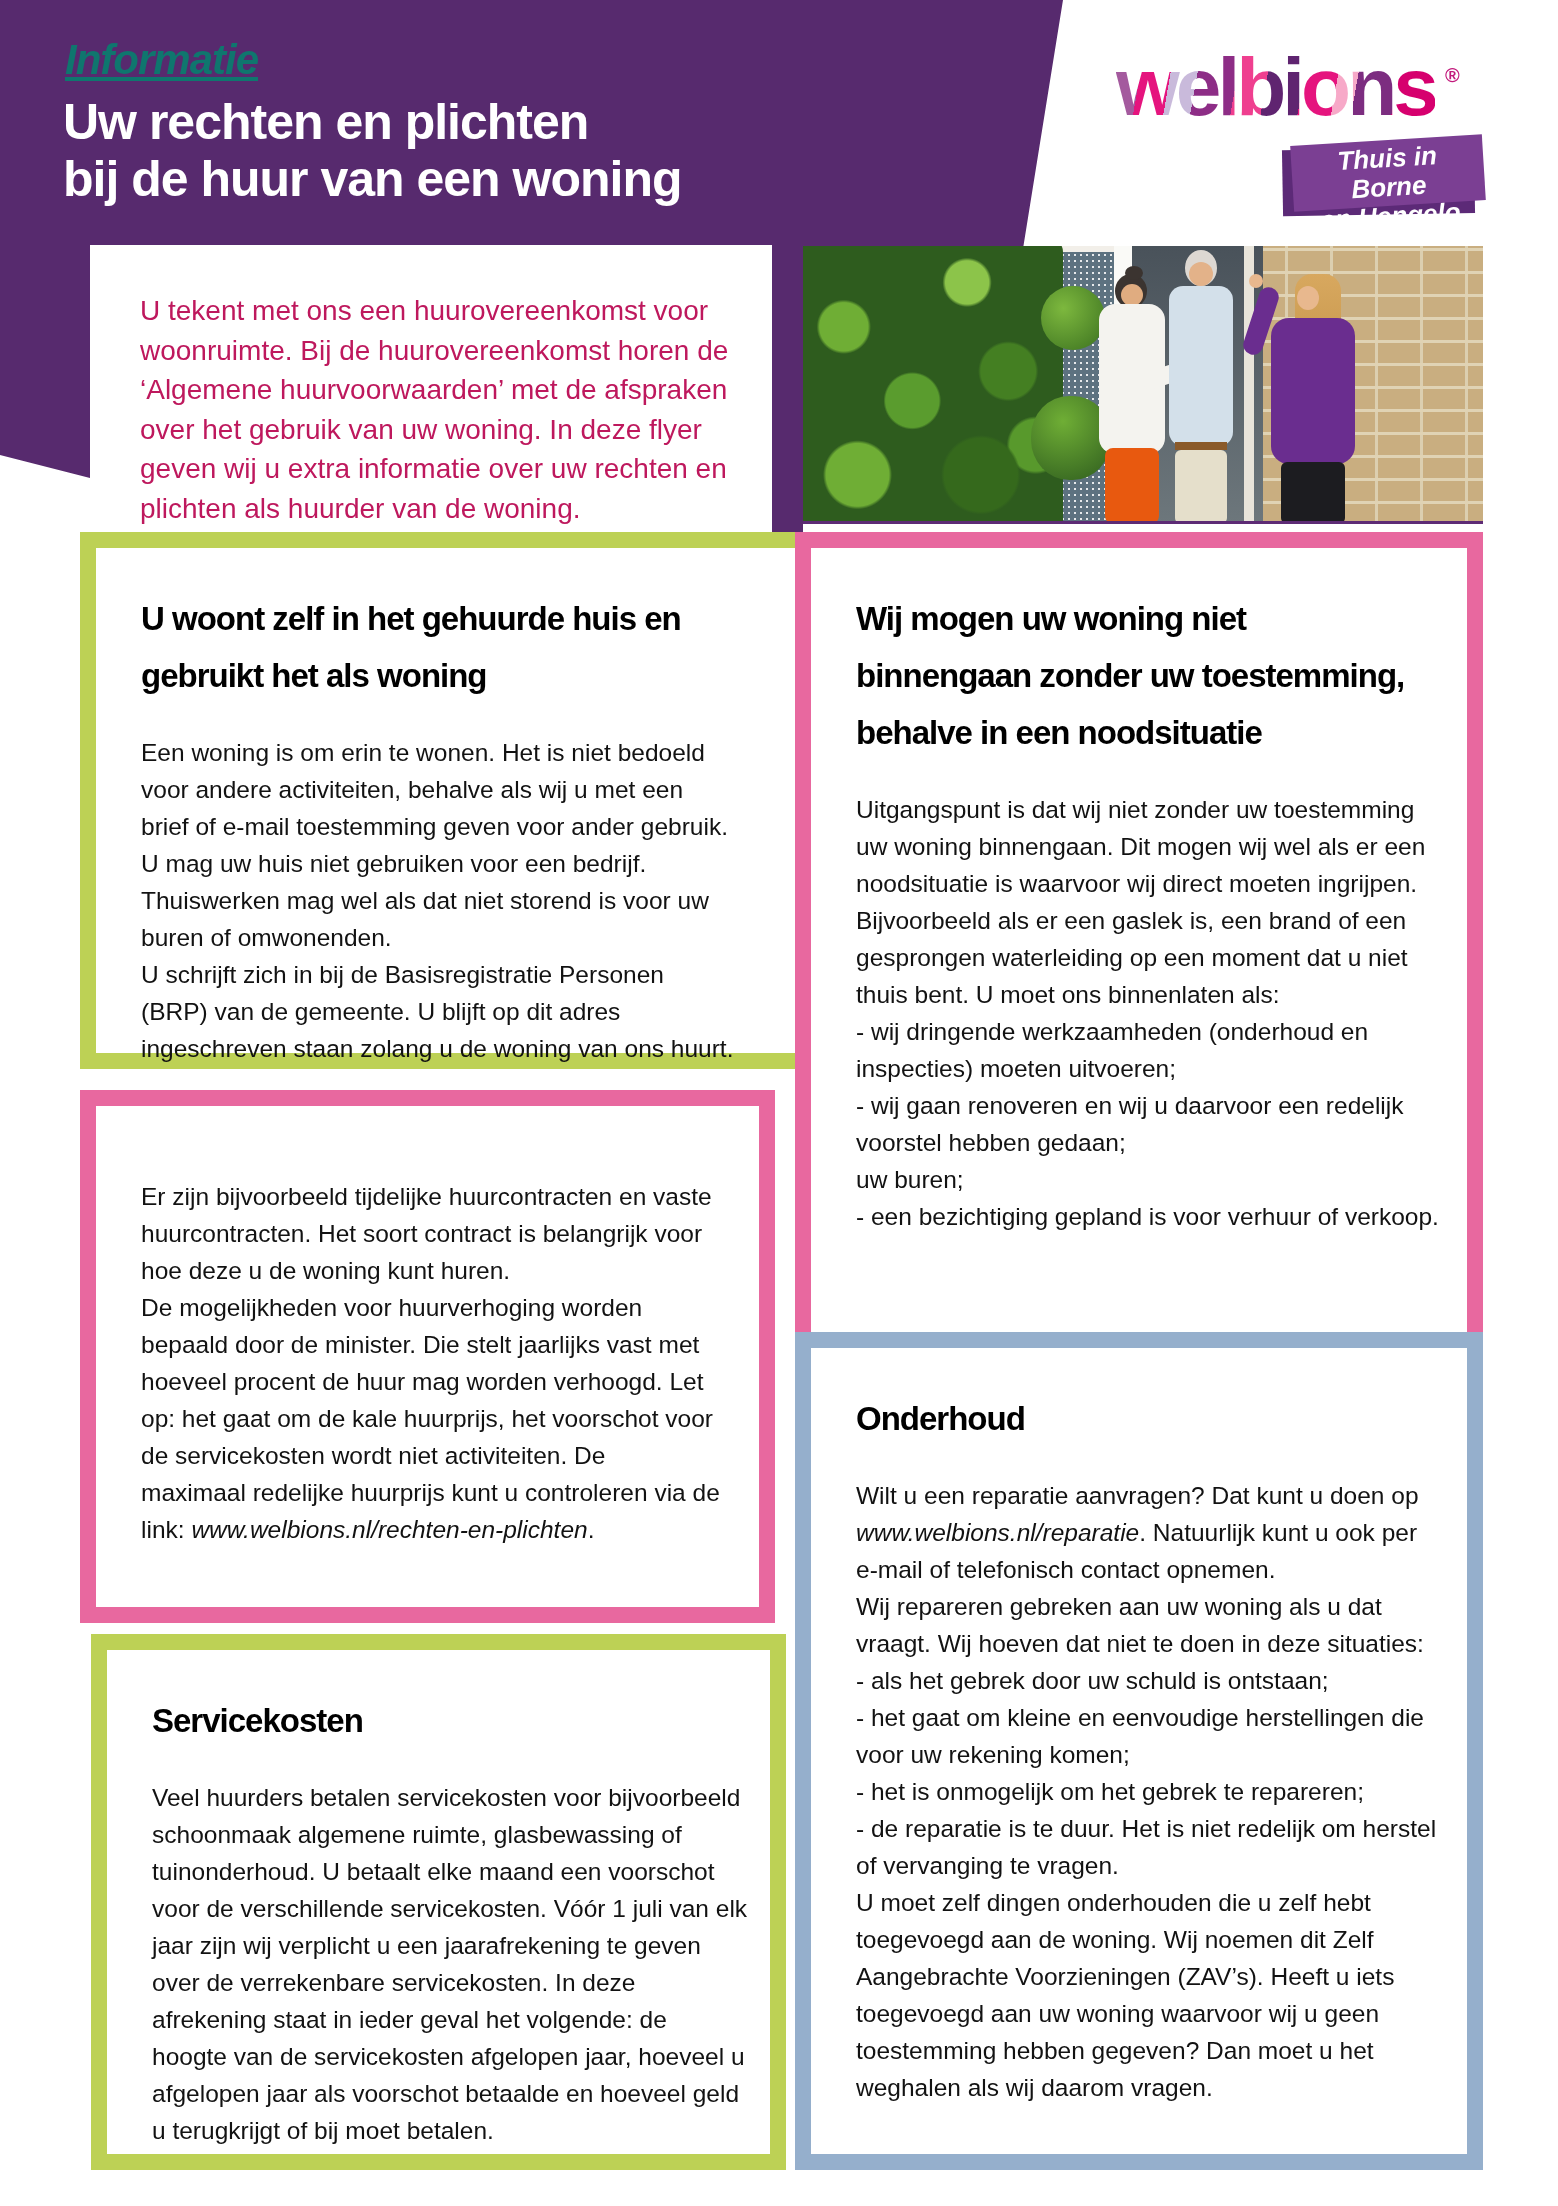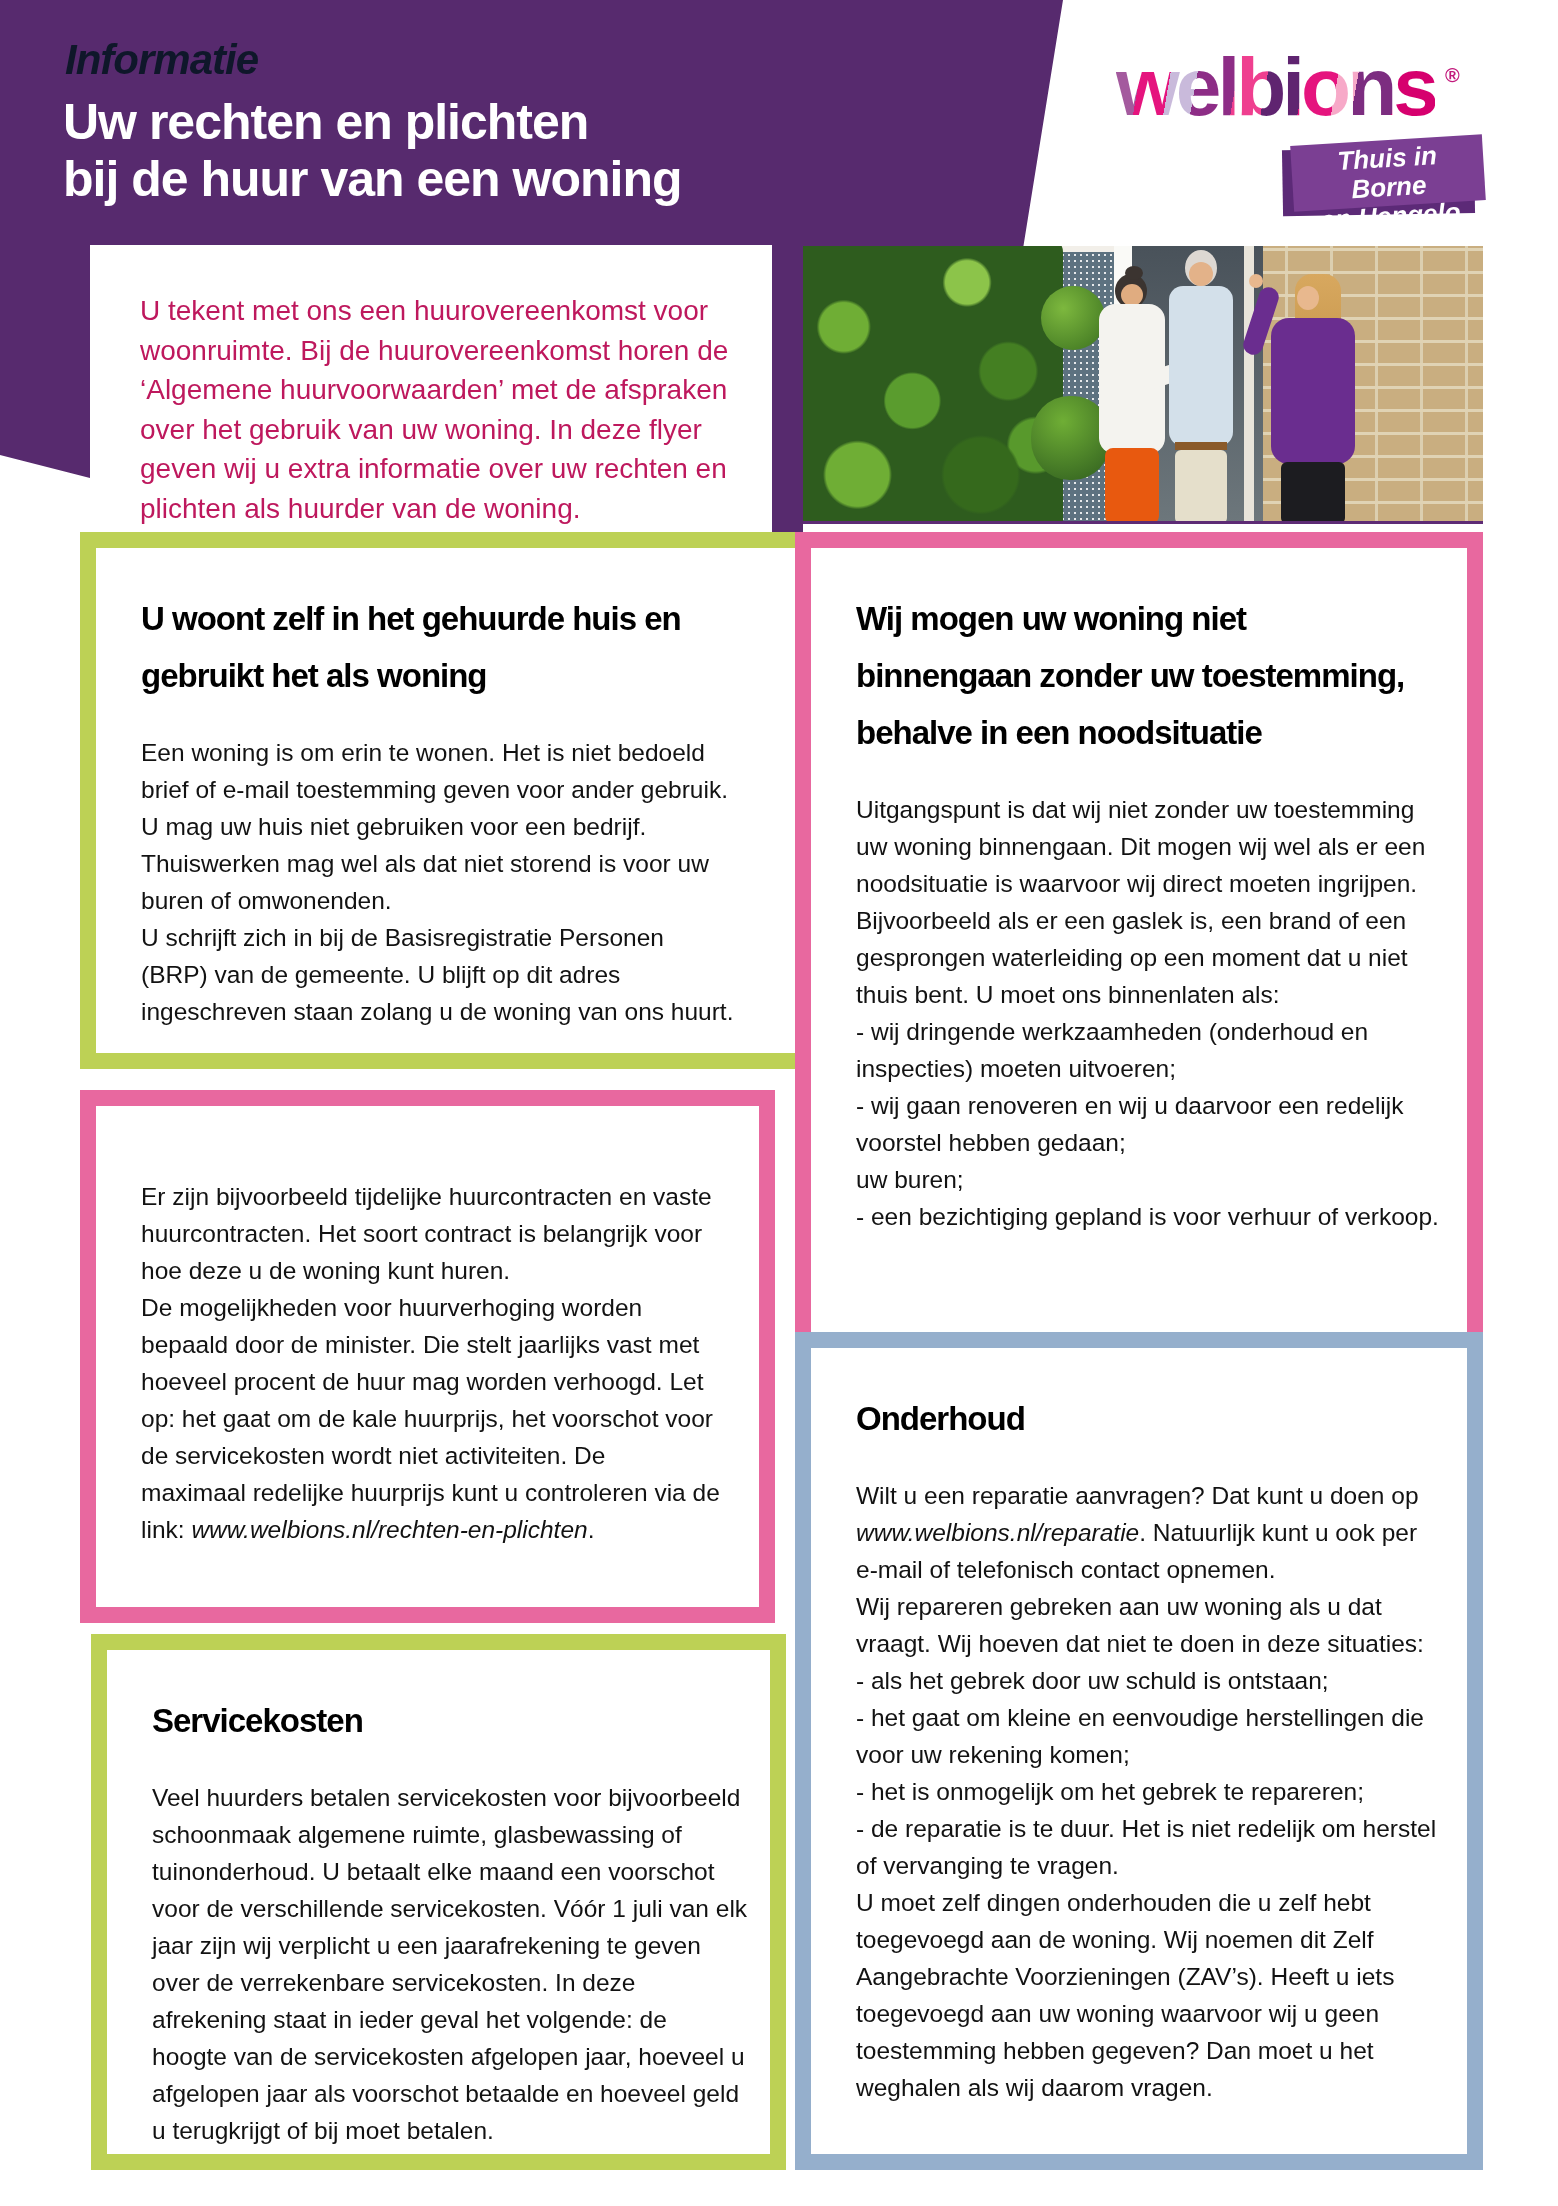--- a/index.html
+++ b/index.html
@@ -4,22 +4,22 @@
 <style>
   html,body{margin:0;padding:0;background:#888;}
   #page{position:relative;width:1558px;height:2206px;background:#ffffff;overflow:hidden;
         font-family:"Liberation Sans", sans-serif;}
 
   
   #purple-shape{position:absolute;left:0;top:0;width:1558px;height:730px;z-index:1;
     clip-path:polygon(0 0,1063px 0,1022px 255px,803px 500px,803px 584px,772px 552px,772px 520px,90px 478px,0 455px);}
 
   
-  .kicker{position:absolute;left:65px;top:36px;z-index:3;color:#0f172a;
-          font-size:42px;font-weight:bold;font-style:italic;letter-spacing:-1px;}
+  .kicker{position:absolute;left:65px;top:36px;z-index:3;color:#0f766e;
+          font-size:42px;font-weight:bold;font-style:italic;letter-spacing:-1px;text-decoration:underline;}
   .title{position:absolute;left:63px;top:94px;z-index:3;color:#fff;
          font-size:50px;font-weight:bold;letter-spacing:-1px;line-height:57px;white-space:nowrap;}
 
   
   #logo{position:absolute;left:1108px;top:40px;width:380px;height:180px;z-index:3;}
   #logo .brand{position:absolute;left:8px;top:0;font-size:82px;font-weight:bold;letter-spacing:-4px;
     background:linear-gradient(100deg,#a45a9e 0 9%,#e5147e 9% 18%,#c9badb 18% 26%,#8d2d86 26% 38%,#ef3f8f 38% 47%,#5f2470 47% 58%,#e5147e 58% 68%,#f7a9c8 68% 74%,#7c2d80 74% 86%,#d6006e 86% 100%);
     -webkit-background-clip:text;background-clip:text;color:transparent;}
   #logo .reg{position:absolute;left:337px;top:24px;font-size:20px;color:#c21a7c;font-weight:bold;}
   #badge{position:absolute;left:184px;top:100px;width:192px;height:66px;transform:rotate(-3.5deg);z-index:2;}
@@ -160,20 +160,21 @@
   </div>
 
   <div id="left-column">
       <section class="box pos-woont-zelf" style="border-color: rgb(189, 209, 85);">
         <div>
           <div class="hline">U woont zelf in het gehuurde huis en</div>
           <div class="hline">gebruikt het als woning</div>
         </div>
         <div class="body">
           <div class="bline">Een woning is om erin te wonen. Het is niet bedoeld</div>
+          <div class="bline">voor andere activiteiten, behalve als wij u met een</div>
           <div class="bline">brief of e-mail toestemming geven voor ander gebruik.</div>
           <div class="bline">U mag uw huis niet gebruiken voor een bedrijf.</div>
           <div class="bline">Thuiswerken mag wel als dat niet storend is voor uw</div>
           <div class="bline">buren of omwonenden.</div>
           <div class="bline">U schrijft zich in bij de Basisregistratie Personen</div>
           <div class="bline">(BRP) van de gemeente. U blijft op dit adres</div>
           <div class="bline">ingeschreven staan zolang u de woning van ons huurt.</div>
         </div>
       </section>
       <section class="box pos-soorten" style="border-color: rgb(232, 104, 159);">

